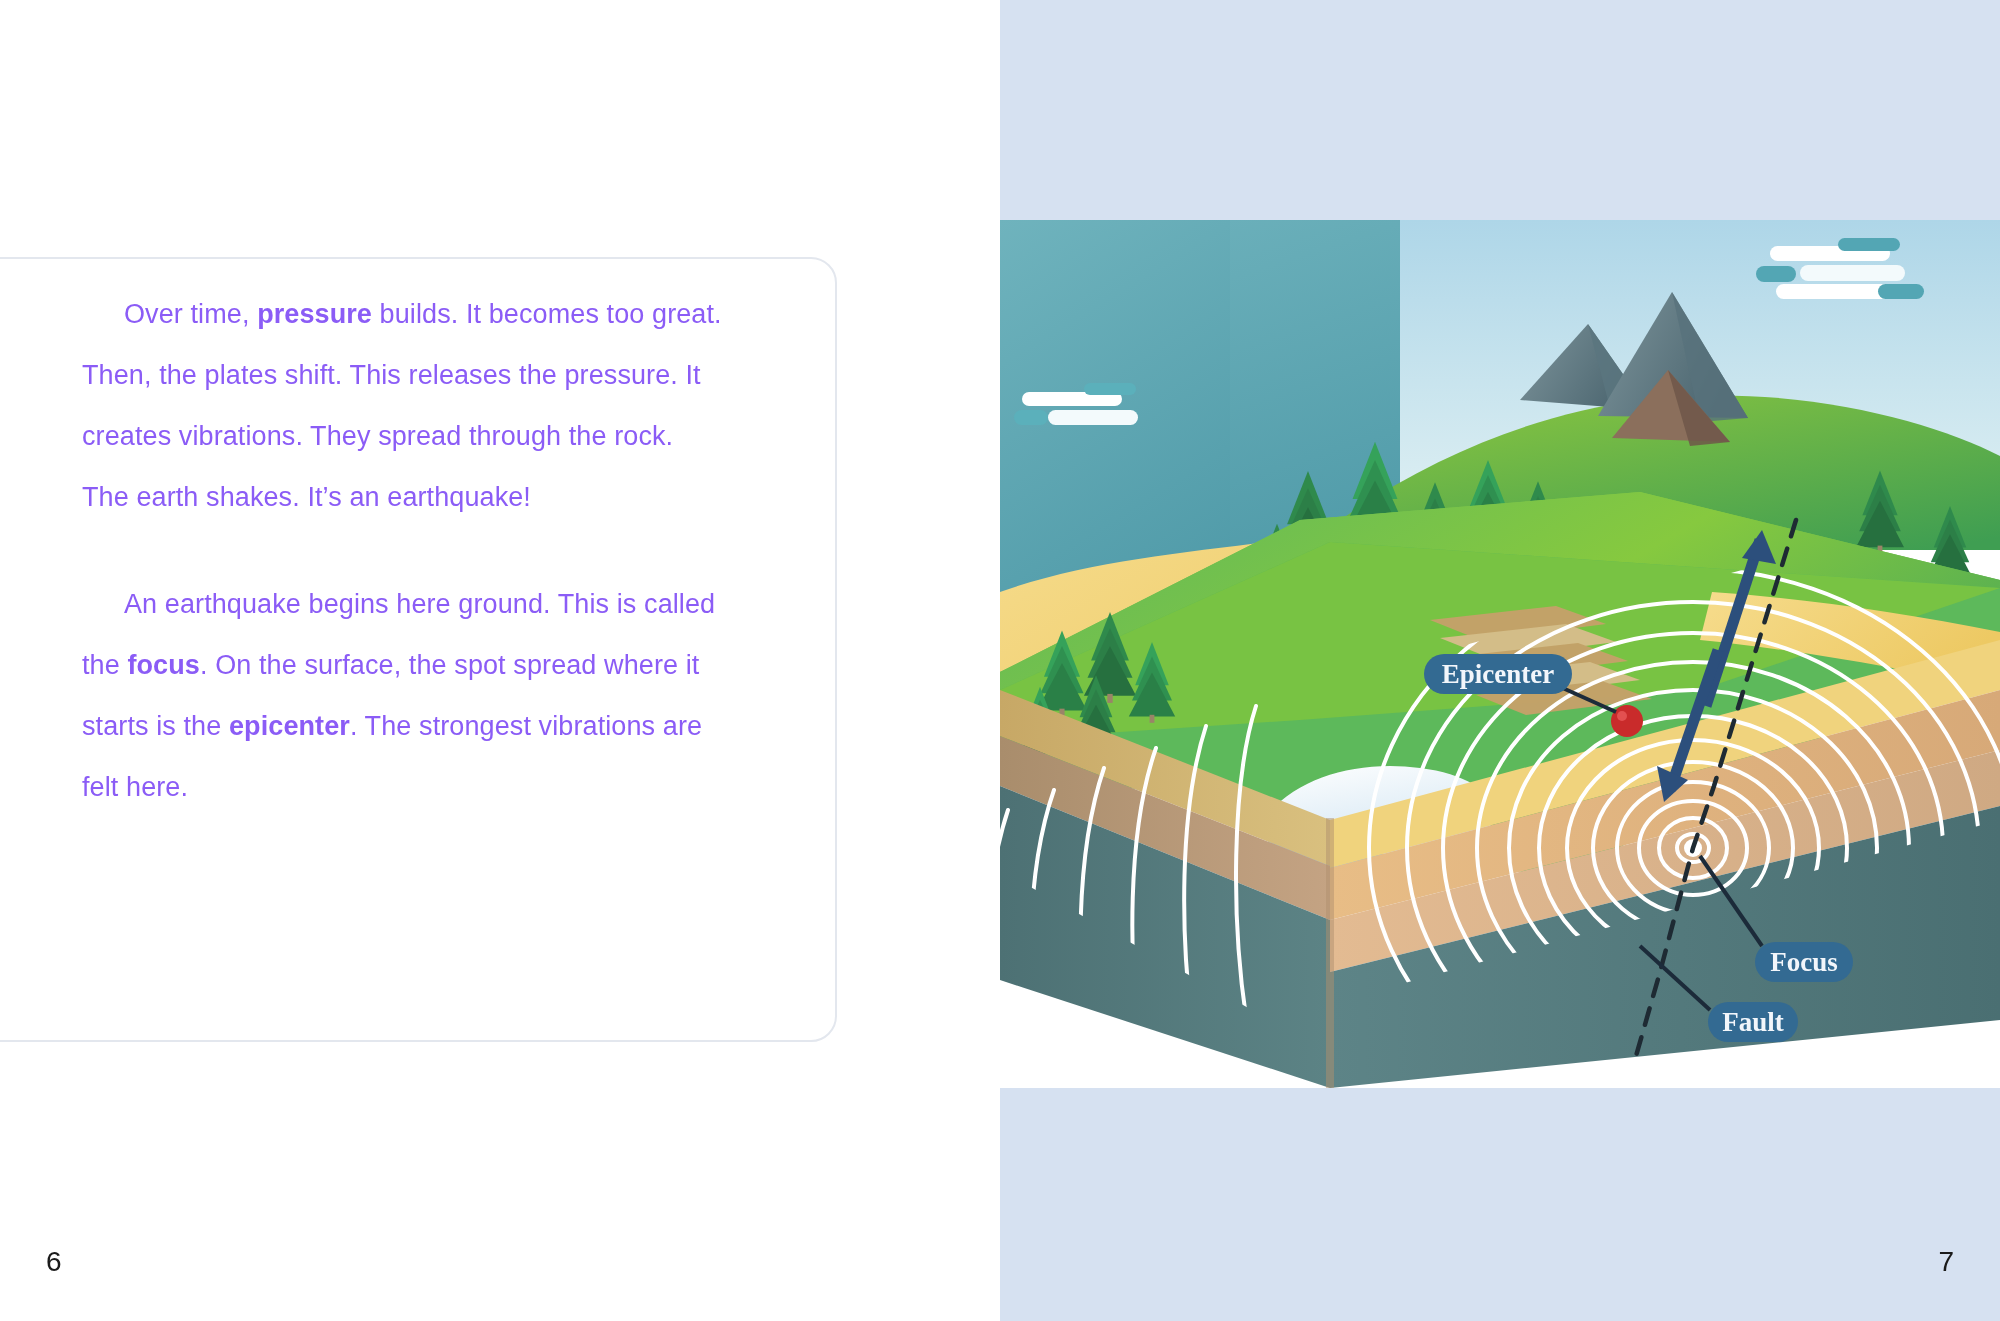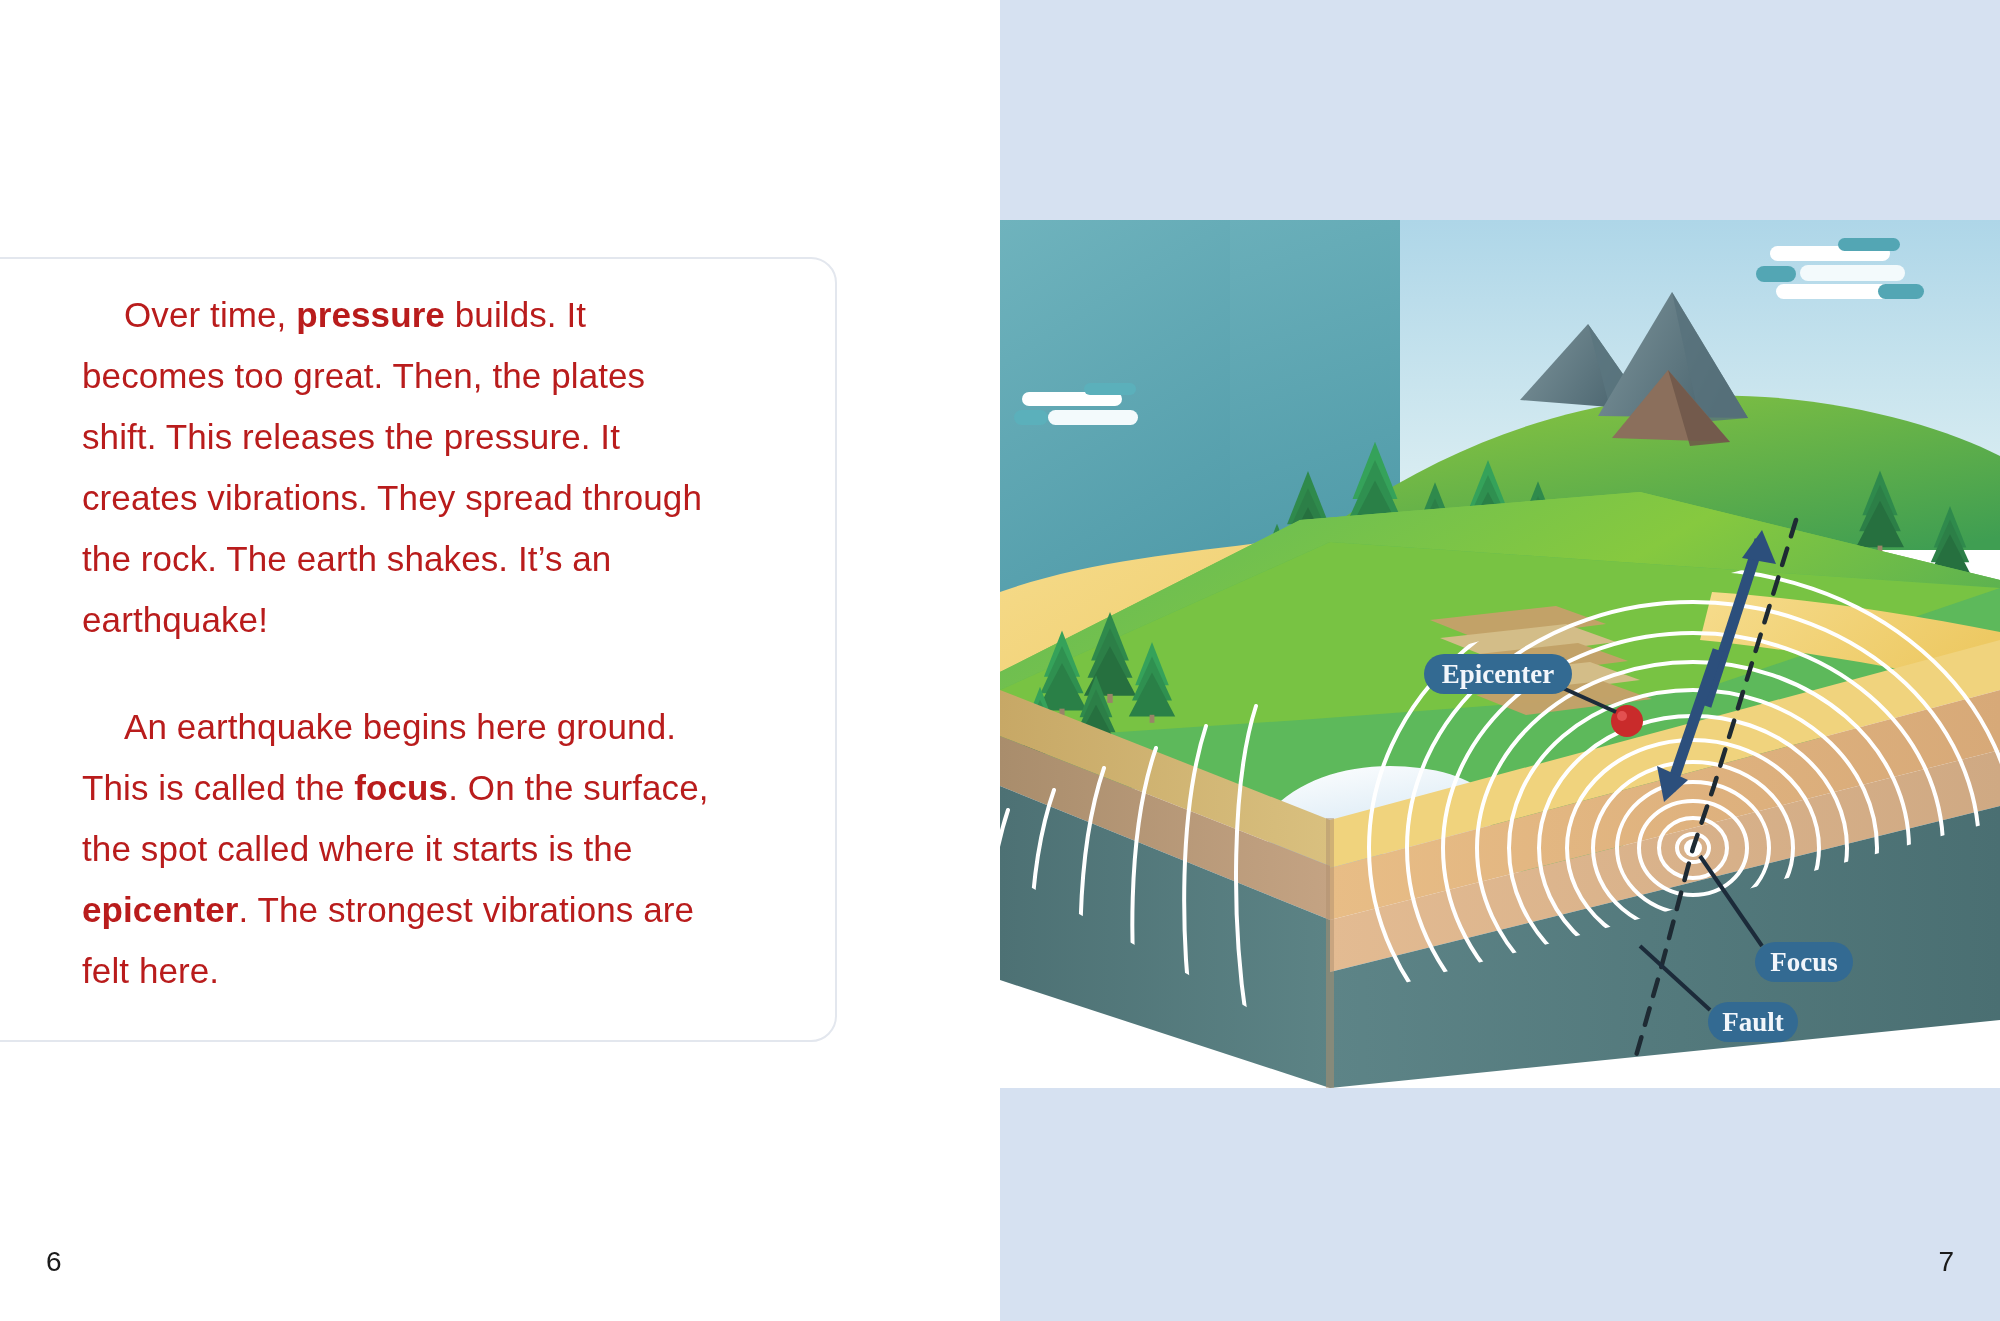--- a/index.html
+++ b/index.html
@@ -25,23 +25,23 @@
     width:897px;height:785px;
     box-sizing:border-box;
     background:#ffffff;
     border:2px solid #e3e7ee;
     border-radius:26px;
   }
   .body-copy{
     position:absolute;
     left:140px;top:25px;
     width:640px;
-    font-size:35px;
+    font-size:27px;
     line-height:61px;
-    color:#b91c1c;
+    color:#8b5cf6;
     letter-spacing:.1px;
   }
   .body-copy p{margin:0 0 46px 0;text-indent:42px;}
   .body-copy p:last-child{margin-bottom:0;}
   .body-copy b{font-weight:700;}
 
   .folio{
     position:absolute;
     font-size:28px;
     color:#1b1b1b;
@@ -76,21 +76,21 @@
 </head>
 <body>
 
 <div class="spread">
 
   <div class="page-left">
 
     <div class="text-card">
       <div class="body-copy">
         <p id="p0"><span>Over time, </span><b>pressure</b><span> builds. It becomes too great. Then, the plates shift. This releases the pressure. It creates vibrations. They spread through the rock. The earth shakes. It’s an earthquake!</span></p>
-        <p id="p1"><span>An earthquake begins here ground. This is called the </span><b>focus</b><span>. On the surface, the spot called where it starts is the </span><b>epicenter</b><span>. The strongest vibrations are felt here.</span></p>
+        <p id="p1"><span>An earthquake begins here ground. This is called the </span><b>focus</b><span>. On the surface, the spot spread where it starts is the </span><b>epicenter</b><span>. The strongest vibrations are felt here.</span></p>
       </div>
     </div>
 
     <div class="folio folio-left">6</div>
   </div>
 
   <div class="page-right">
 
     <div class="illus-wrap">
       <svg viewBox="0 0 1000 868" xmlns="http://www.w3.org/2000/svg">

